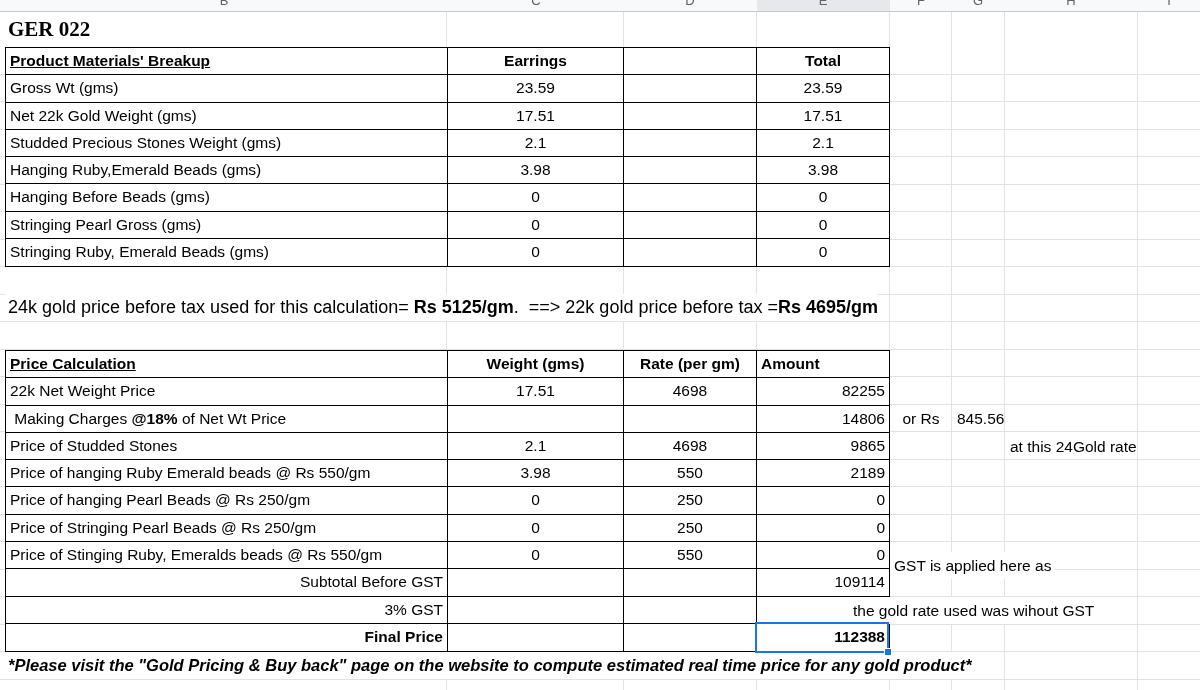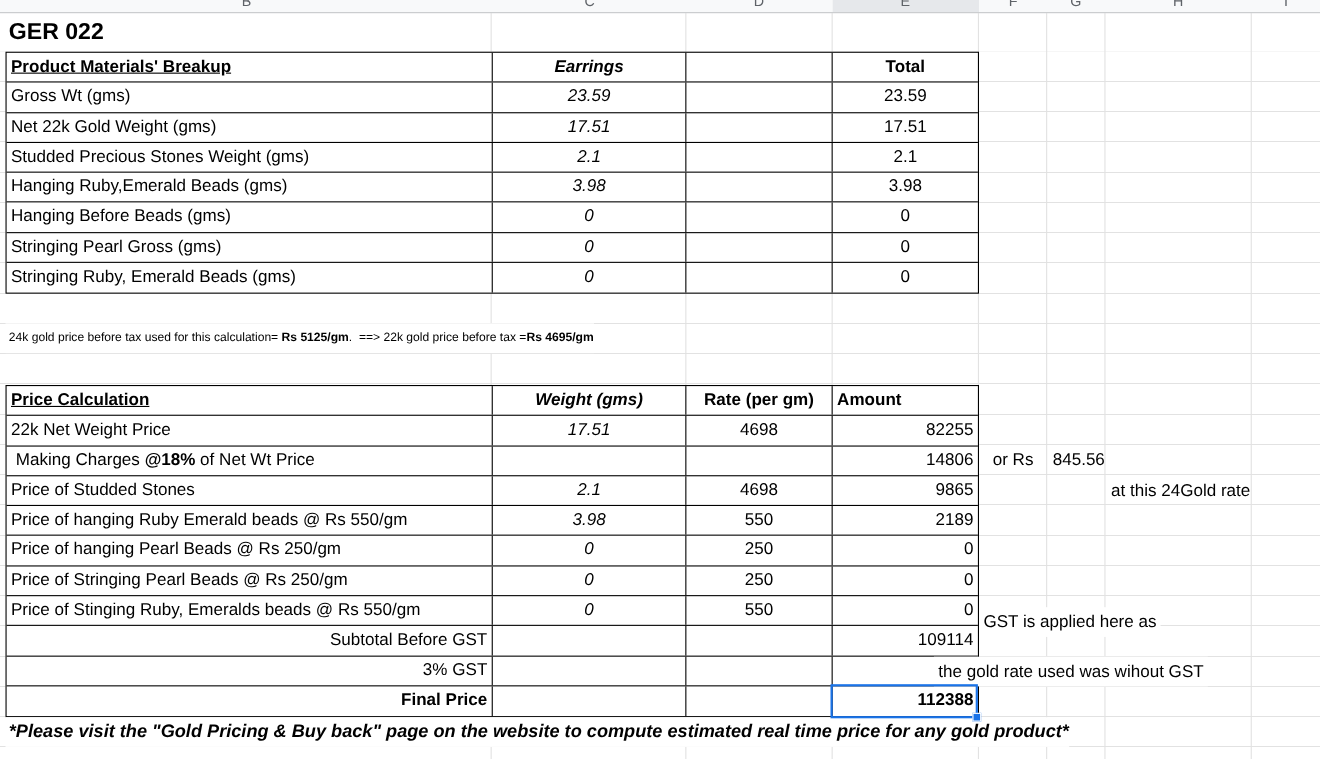--- a/index.html
+++ b/index.html
@@ -11,34 +11,34 @@
   .hgrid{position:absolute;left:0;right:0;top:47px;bottom:0;
     background:repeating-linear-gradient(to bottom,transparent 0,transparent 26.5px,#e2e2e2 26.5px,#e2e2e2 27.5px);}
   .vline{position:absolute;top:11px;bottom:0;width:1px;background:#e2e2e2;}
   
   .colband{position:absolute;left:0;top:0;width:1200px;height:11px;background:#f8f9fa;
     border-bottom:1px solid #c6c8ca;overflow:hidden;z-index:6;}
   .selcol{position:absolute;left:757px;top:0;width:133px;height:11px;background:#e6e8eb;}
   .colletter{position:absolute;top:-7px;transform:translateX(-50%);font-size:13px;color:#5f6368;line-height:15px;}
   
   .title-cell{position:absolute;left:5px;top:12px;height:35px;line-height:34px;padding-left:3px;
-    font-size:21px;font-weight:bold;background:#fff;z-index:3;white-space:pre;}
+    font-size:21px;font-weight:bold;background:#fff;z-index:3;white-space:pre;font-family:Liberation Serif, serif;}
   
   .tbl{position:absolute;left:5px;background:#fff;border:1px solid #000;z-index:3;}
   .row{display:flex;height:27.3px;box-sizing:border-box;border-bottom:1px solid #000;}
   .row:last-child{border-bottom:none;}
   .cell{box-sizing:border-box;border-right:1px solid #000;line-height:25.5px;padding:0 4px;
     overflow:hidden;white-space:pre;}
-  .cb{width:442px;} .cc{width:176px;font-style:italic;} .cd{width:133px;} .ce{width:132px;border-right:none;}
+  .cb{width:442px;} .cc{width:176px;} .cd{width:133px;} .ce{width:132px;border-right:none;}
   .l{text-align:left;} .c{text-align:center;} .r{text-align:right;}
   .b{font-weight:bold;} .u{text-decoration:underline;}
   
   .freetext{position:absolute;height:27px;line-height:27px;white-space:pre;z-index:3;}
   .maskbg{background:#fff;}
-  .note{left:5px;top:294px;padding-left:3px;font-size:11px;}
+  .note{left:5px;top:294px;padding-left:3px;font-size:18px;}
   .footer{left:5px;top:652px;padding-left:3px;font-size:16.5px;font-weight:bold;font-style:italic;}
   .ann-or-rs{left:890px;top:405px;width:62px;text-align:center;}
   .ann-pgval{left:952px;top:405px;width:47px;padding-left:5px;overflow:hidden;}
   .ann-pgtext{left:1005px;top:405px;padding:0 4px;}
   .ann-goldrate{left:1005px;top:433px;padding:0 5px;}
   .ann-gst1{left:890px;top:552px;padding:0 4px;}
   .ann-gst2{left:849px;top:597px;padding:0 4px;}
   
   .selection{position:absolute;left:755px;top:622px;width:134px;height:31px;box-sizing:border-box;
     border:2px solid #1a73e8;z-index:5;}

